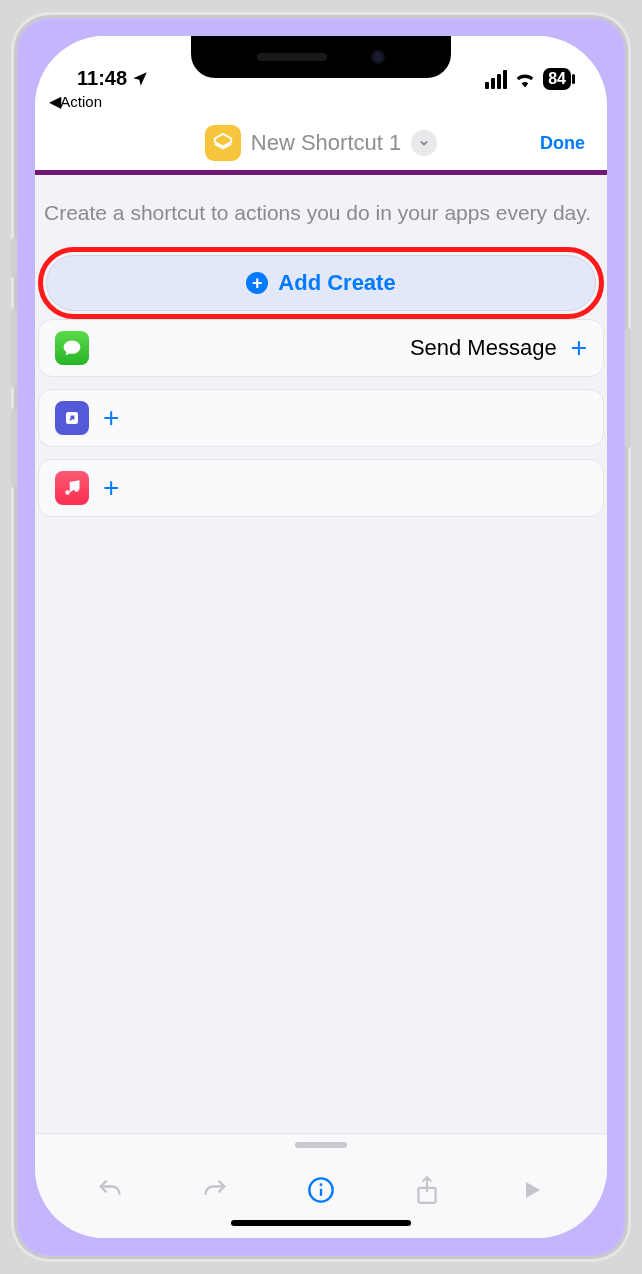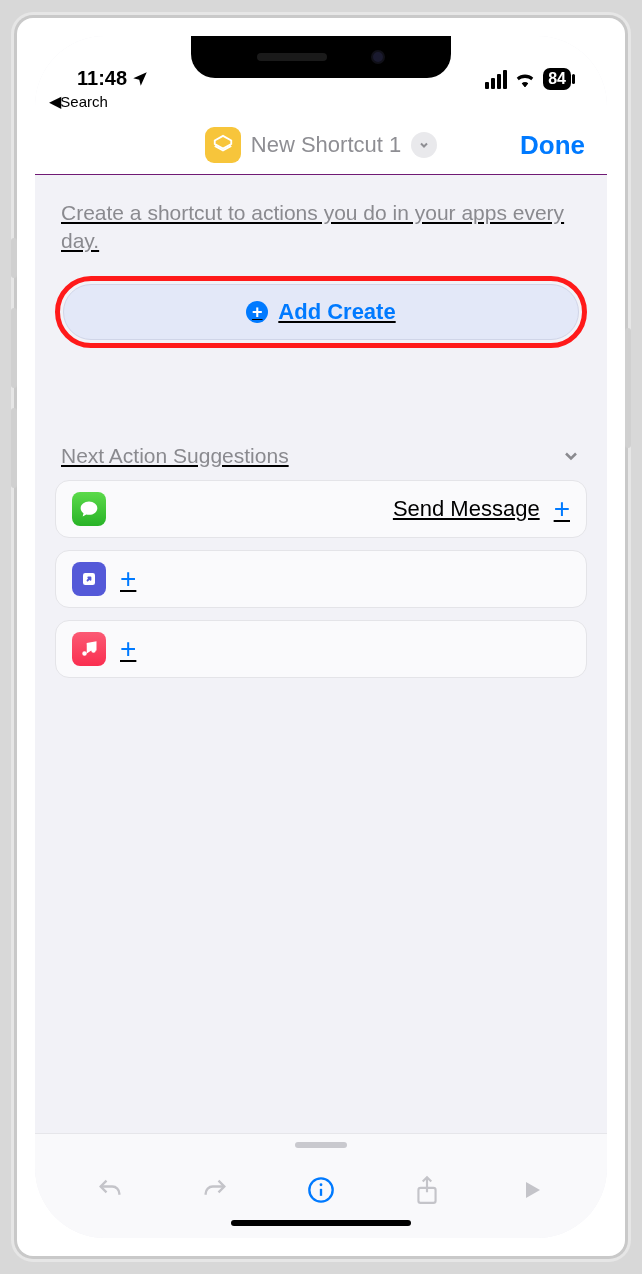--- a/index.html
+++ b/index.html
@@ -1,21 +1,21 @@
 <!DOCTYPE html>
 <html><head>
 <meta charset="utf-8">
 <style>
   * { margin: 0; padding: 0; box-sizing: border-box; font-family: -apple-system, BlinkMacSystemFont, "Segoe UI", Helvetica, Arial, sans-serif; -webkit-font-smoothing: antialiased; }
   body { background: #d8d8d8; width: 642px; height: 1274px; overflow: hidden; display: flex; align-items: center; justify-content: center; }
   .device-frame {
     width: 608px;
     height: 1238px;
-    background: #ffffff;
-    border-radius: 16px;
+    background: #c4b5fd;
+    border-radius: 32px;
     padding: 18px;
     position: relative;
     box-shadow: 0 0 0 3px #c9c9c9, 0 0 0 6px #e6e6e6, inset 0 0 4px rgba(255,255,255,.2);
   }
   .side-btn { position:absolute; background:#d0d0d0; border-radius:4px; }
   .side-btn.left1 { left:-6px; top:220px; width:6px; height:40px; }
   .side-btn.left2 { left:-6px; top:290px; width:6px; height:80px; }
   .side-btn.left3 { left:-6px; top:390px; width:6px; height:80px; }
   .side-btn.right1 { right:-6px; top:310px; width:6px; height:120px; }
   .screen {
@@ -73,42 +73,42 @@
     padding: 2px 16px 4px 14px;
     font-size:15px;
     display:flex;align-items:center;gap:0;
   }
   .breadcrumb .arrow{font-size:16px;margin-right:-1px;}
 
   
   .nav-header {
     height: 60px;
     background:#fff;
-    border-bottom:1px solid #701a75;
+    border-bottom:5px solid #701a75;
     display:flex; align-items:center; justify-content:center;
     position:relative;
     padding: 0 20px;
   }
   .title-group{display:flex;align-items:center;gap:10px;}
   .title-icon{
     width:36px;height:36px;background:#f7c53b;border-radius:9px;
     display:flex;align-items:center;justify-content:center;
   }
   .title-text{font-size:22px;color:#8e8e93;font-weight:500;}
   .title-chevron{
     width:26px;height:26px;background:#e9e9ec;border-radius:50%;
     display:flex;align-items:center;justify-content:center;color:#8e8e93;
   }
   .done-btn{
     position:absolute; right:22px; top:50%; transform:translateY(-50%);
-    color:#007aff; font-size:26px; font-weight:600;
+    color:#007aff; font-size:18px; font-weight:600;
   }
 
   
-  .content { padding: 0 20px; background:#f2f2f7; height: calc(100% - 54px - 26px - 60px - 154px); text-decoration: underline;}
+  .content { padding: 0 3px; background:#f2f2f7; height: calc(100% - 54px - 26px - 60px - 154px);}
   .description{
     color:#8a8a8f; font-size:21px; line-height:1.35;
     padding: 24px 6px 20px 6px;
   }
   .add-action-wrap{
     border: 5px solid #ff1a1a;
     border-radius: 40px;
     padding:3px;
   }
   .add-action-btn{
@@ -201,21 +201,21 @@
             <path d="M12 18l3.5-4.3c-2-1.6-5-1.6-7 0L12 18z"></path>
           </svg>
         <div class="battery-box">
           <span>84</span>
         </div>
       </div>
     </div>
 
     <div class="breadcrumb">
       <span class="arrow">◀</span>
-      <span>Search</span>
+      <span>Action</span>
     </div>
 
     <div class="nav-header">
       <div class="title-group">
         <div class="title-icon">
           <svg width="22" height="22" viewBox="0 0 24 24" fill="none" stroke="#fff" stroke-width="2">
               <path d="M12 2l9 5v4l-9 5-9-5V7l9-5z"></path>
               <path d="M3 13l9 5 9-5"></path>
             </svg>
         </div>
@@ -232,26 +232,20 @@
     <div class="content">
       <div class="description">Create a shortcut to actions you do in your apps every day.</div>
 
       <div class="add-action-wrap">
         <div class="add-action-btn">
           <div class="plus-circle">+</div>
           <span>Add Create</span>
         </div>
       </div>
 
-      <div class="suggestions-header">
-        <span>Next Action Suggestions</span>
-        <svg class="chev-down" width="20" height="20" viewBox="0 0 24 24" fill="none" stroke="#8a8a8f" stroke-width="3">
-            <path d="M6 9l6 6 6-6"></path>
-          </svg>
-      </div>
 
       <div class="suggestion-list">
         <div class="suggestion-item">
           <div class="app-icon messages">
             <svg width="20" height="20" viewBox="0 0 24 24" fill="#fff">
                 <path d="M12 3C6.5 3 2 6.6 2 11c0 2.4 1.3 4.5 3.4 6l-1 4 4.4-2.3c1 .2 2 .3 3.2.3 5.5 0 10-3.6 10-8S17.5 3 12 3z"></path>
               </svg>
           </div>
           <span class="suggestion-label">Send Message</span>
           <span class="suggestion-plus">+</span>

